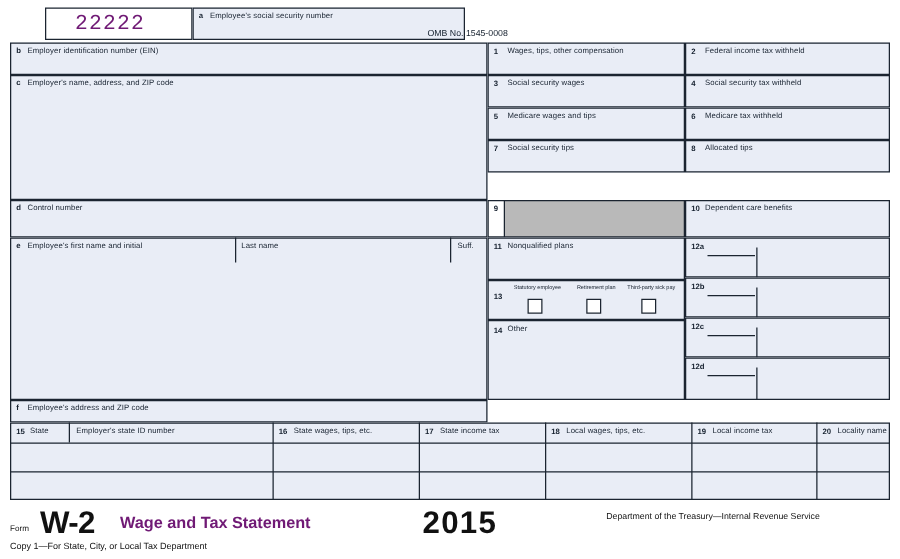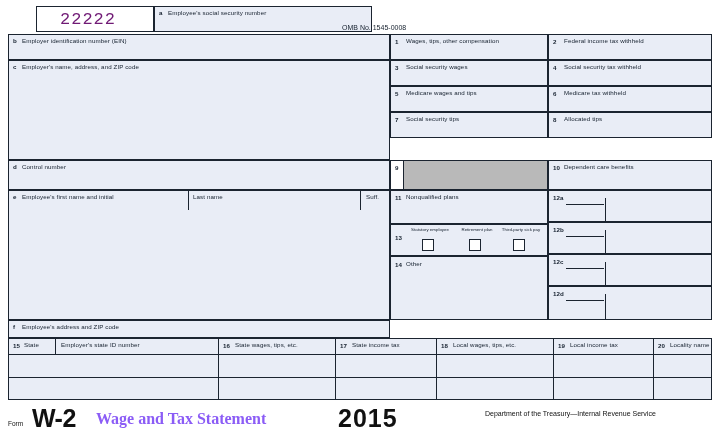--- a/index.html
+++ b/index.html
@@ -78,24 +78,23 @@
   }
   .w2 {
     position: absolute;
     font-size: 25px;
     font-weight: bold;
     color: #111;
     letter-spacing: -0.5px;
   }
   .wts {
     position: absolute;
-    font-size: 16px;
-    font-weight: bold;
-    color: #8b5cf6;
-    font-family: Liberation Serif, serif;
+    font-size: 13px;
+    font-weight: bold;
+    color: #701a75;
   }
   .year {
     position: absolute;
     font-size: 25px;
     font-weight: bold;
     color: #111;
     letter-spacing: 1px;
   }
   .dept {
     position: absolute;
@@ -273,15 +272,16 @@
     <div class="lbl" style="left:562px; top:336px;">Local income tax</div>
 
     <div class="num" style="left:650px; top:336px;">20</div>
     <div class="lbl" style="left:662px; top:336px;">Locality name</div>
 
     <div class="formword" style="left:0px; top:414px;">Form</div>
     <div class="w2" style="left:24px; top:398px;">W-2</div>
     <div class="wts" style="left:88px; top:404px;">Wage and Tax Statement</div>
     <div class="year" style="left:330px; top:398px;">2015</div>
     <div class="dept" style="left:477px; top:404px;">Department of the Treasury—Internal Revenue Service</div>
+    <div class="copy" style="left:0px; top:426px;">Copy 1—For State, City, or Local Tax Department</div>
 
   </div>
 </div>
 
 </body></html>

